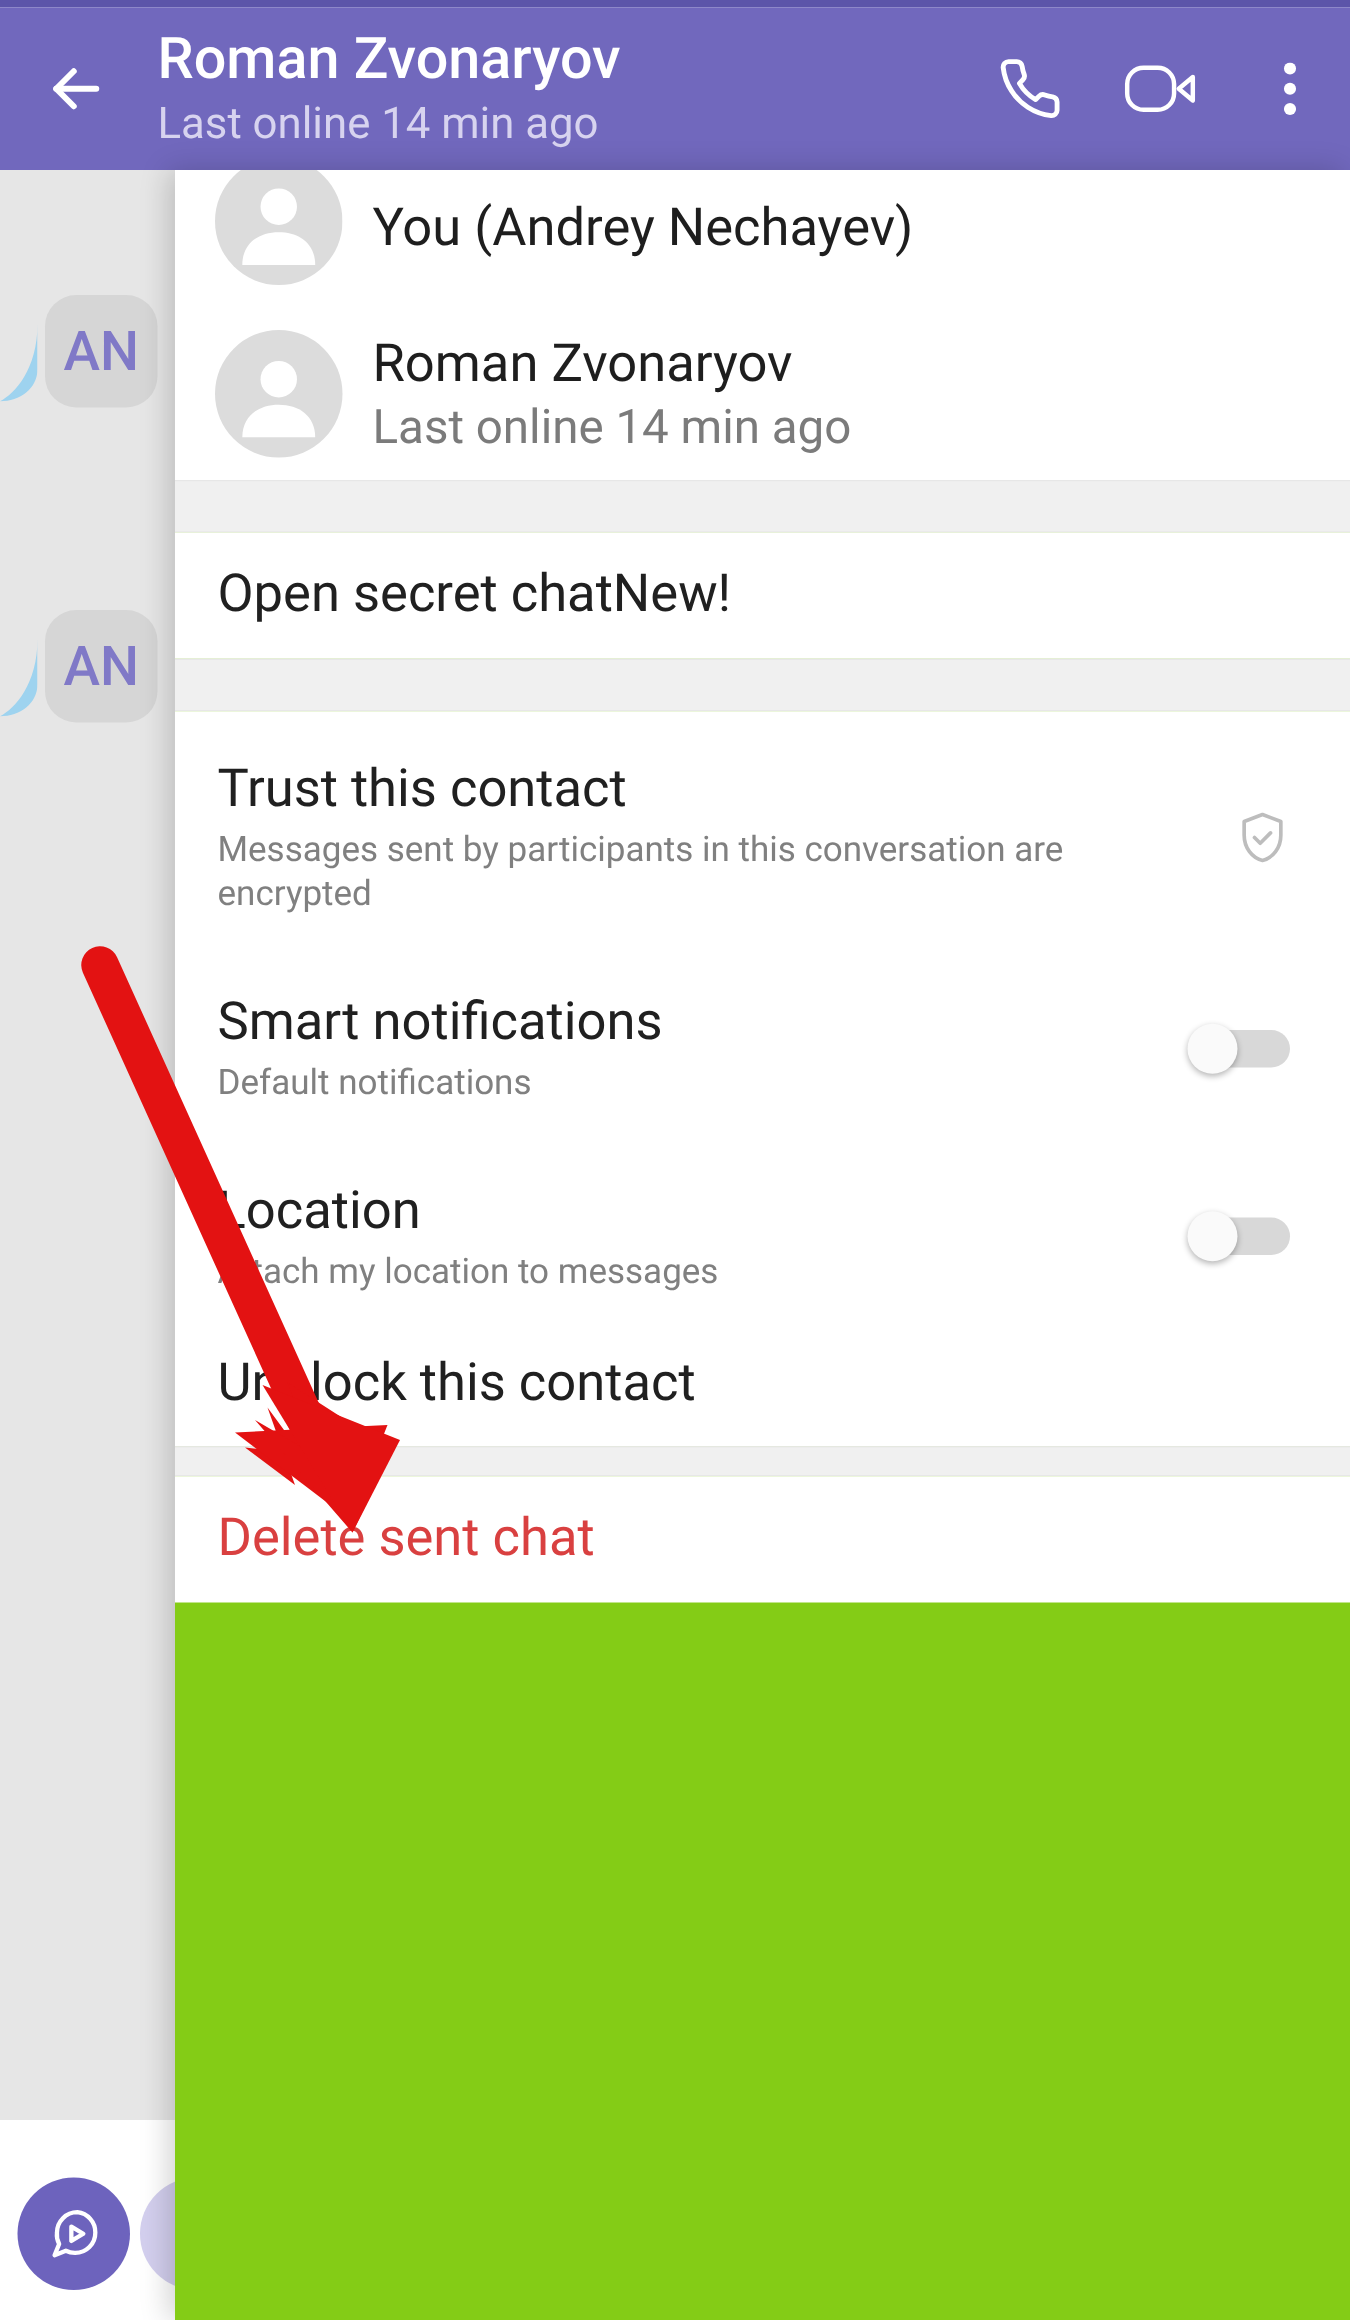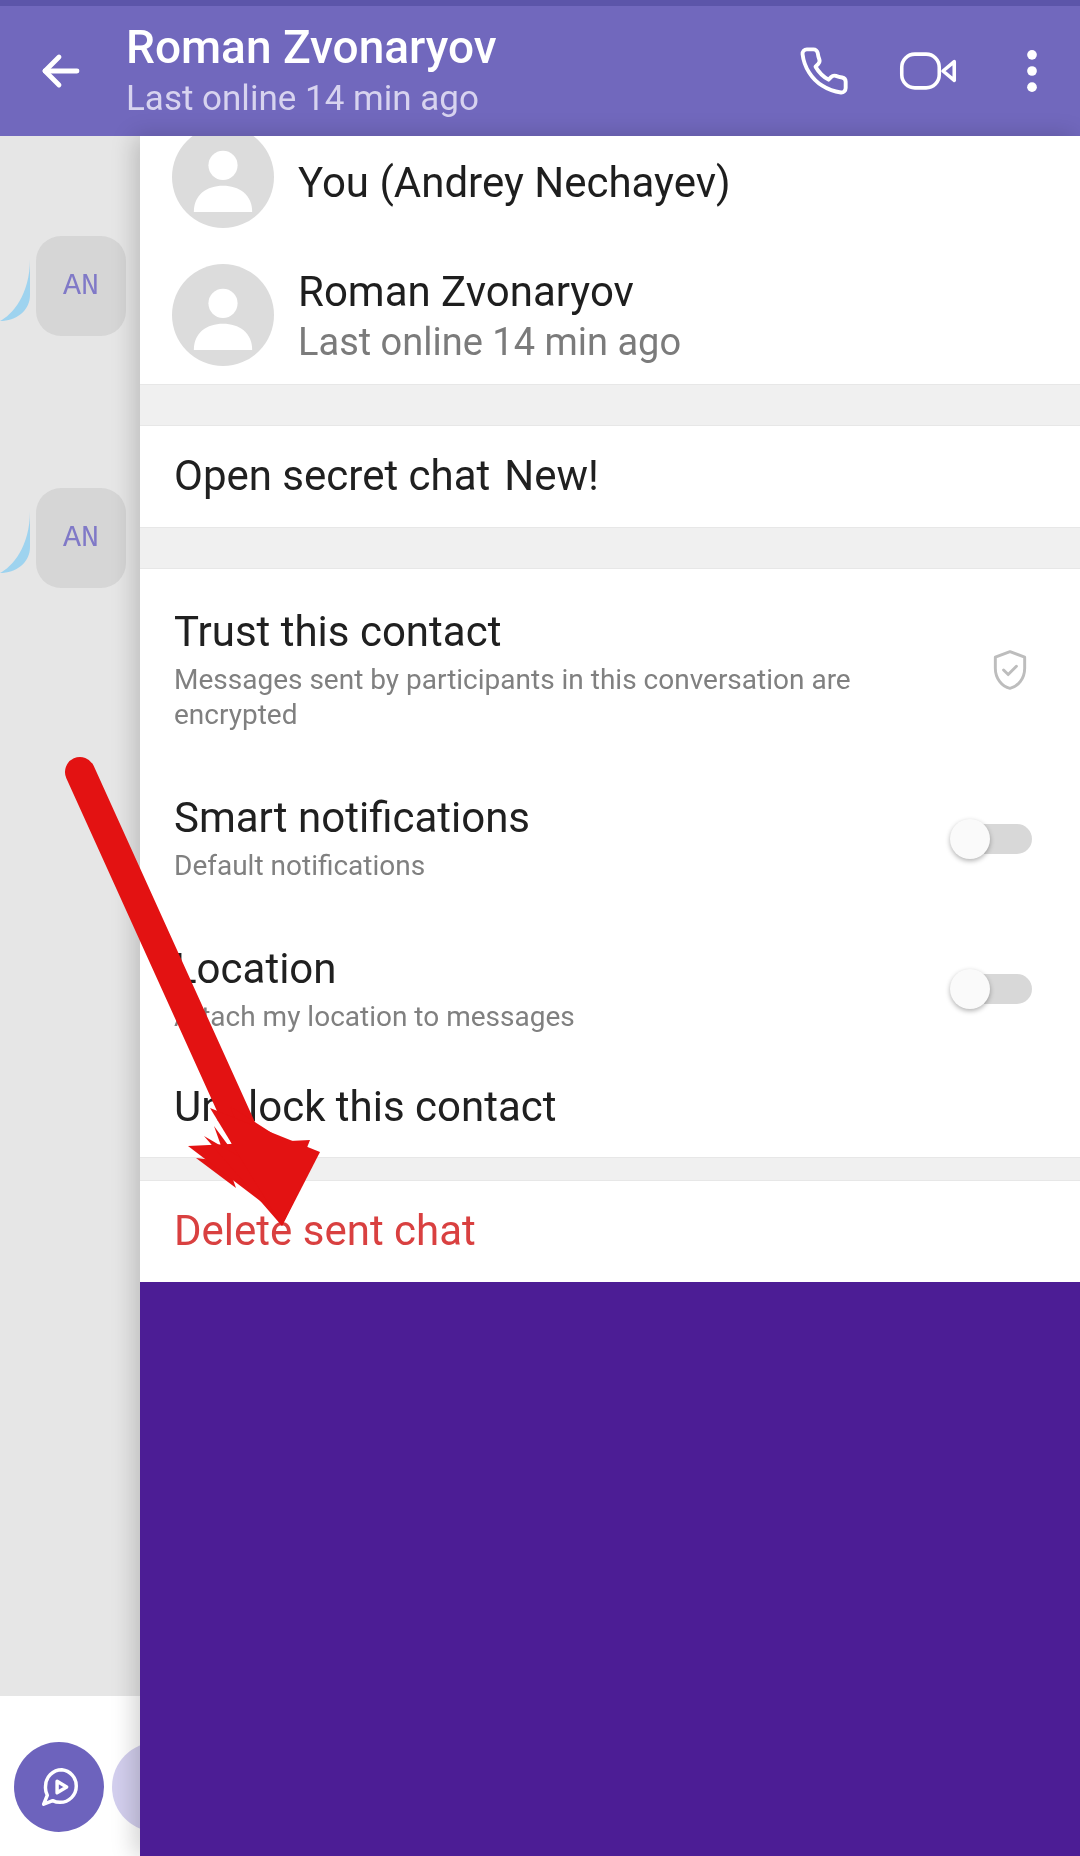--- a/index.html
+++ b/index.html
@@ -13,45 +13,45 @@
     .titles .t1 { font-size:46px; font-weight:500; line-height:1.05; }
     .titles .t2 { font-size:35px; color:#d7d3ef; margin-top:6px; }
     .ab-icons { display:flex; align-items:center; gap:44px; margin-left:14px; }
     .ab-icn { display:flex; align-items:center; justify-content:center; width:60px; height:60px; cursor:pointer; }
 
     .canvas { position:relative; width:1080px; height:1720px; background:#e6e6e6; }
 
     
     .bg { position:absolute; inset:0; }
     .bg .bubble { position:absolute; left:0; width:30px; height:100px; display:flex; align-items:center; justify-content:center; }
-    .chip { position:absolute; width:90px; height:100px; border-radius:25px; background:#d6d6d6; color:#8079c7; display:flex; align-items:center; justify-content:center; font-size:30px; font-weight:500;font-family:Liberation Mono, monospace; }
+    .chip { position:absolute; width:90px; height:90px; border-radius:25px; background:#d6d6d6; color:#8079c7; display:flex; align-items:center; justify-content:center; font-size:44px; font-weight:500; }
     .bg .input-area { position:absolute; left:0; bottom:0; width:140px; height:160px; background:#fff; }
     .fab { position:absolute; left:14px; bottom:24px; width:90px; height:90px; border-radius:50%; background:#6d63bd; display:flex; align-items:center; justify-content:center; }
     .fab2 { position:absolute; left:112px; bottom:24px; width:90px; height:90px; border-radius:50%; background:#d3cfee; }
 
-    .panel { position:absolute; left:140px; top:0; right:0; bottom:0; background:#4c1d95; box-shadow:-6px 0 22px rgba(0,0,0,.18); }
+    .panel { position:absolute; left:140px; top:0; right:0; bottom:0; background:#84cc16; box-shadow:-6px 0 22px rgba(0,0,0,.18); }
 
     .section { background:#fff; }
     .sep { height:42px; background:#f0f0f0; border-top:1px solid #e7e7e7; border-bottom:1px solid #e7e7e7; }
     .sep.small { height:24px; }
 
     .participant { display:flex; align-items:center; padding:18px 30px 18px 32px; gap:24px; cursor:pointer; }
     .avatar { width:102px; height:102px; border-radius:50%; background:#dcdcdc; display:flex; align-items:center; justify-content:center; flex-shrink:0; }
     .avatar svg { fill:#fff; }
     .p-lines { display:flex; flex-direction:column; gap:4px; }
     .p-name { font-size:42px; color:#1e1e1e; }
     .p-sub { font-size:38px; color:#7b7b7b; }
     
     .participant.first { padding-top:0; }
     .participant.first .avatar-wrap { height:92px; overflow:hidden; display:flex; align-items:flex-end; }
     .participant.first .avatar-wrap .avatar { margin-top:-20px; }
 
     .item { padding:24px 56px 24px 34px; cursor:pointer; }
     .item .title { font-size:42px; color:#202020; line-height:1.25; }
-    .item.inline { display:flex; align-items:center; gap:14px; }
+    .item.inline { display:flex; align-items:center; }
     .badge-new { color:#32b2cb; font-weight:400; }
 
     .row { display:flex; align-items:center; padding:38px 48px 22px 34px; cursor:pointer; }
     .row .labels { flex:1; padding-right:20px; }
     .row .title { font-size:42px; color:#202020; }
     .row .sub { font-size:28px; color:#808080; margin-top:6px; line-height:1.28; }
 
     .shield { width:44px; height:44px; flex-shrink:0; }
 
     .switch { width:78px; height:30px; border-radius:15px; background:#d8d8d8; position:relative; flex-shrink:0; }

